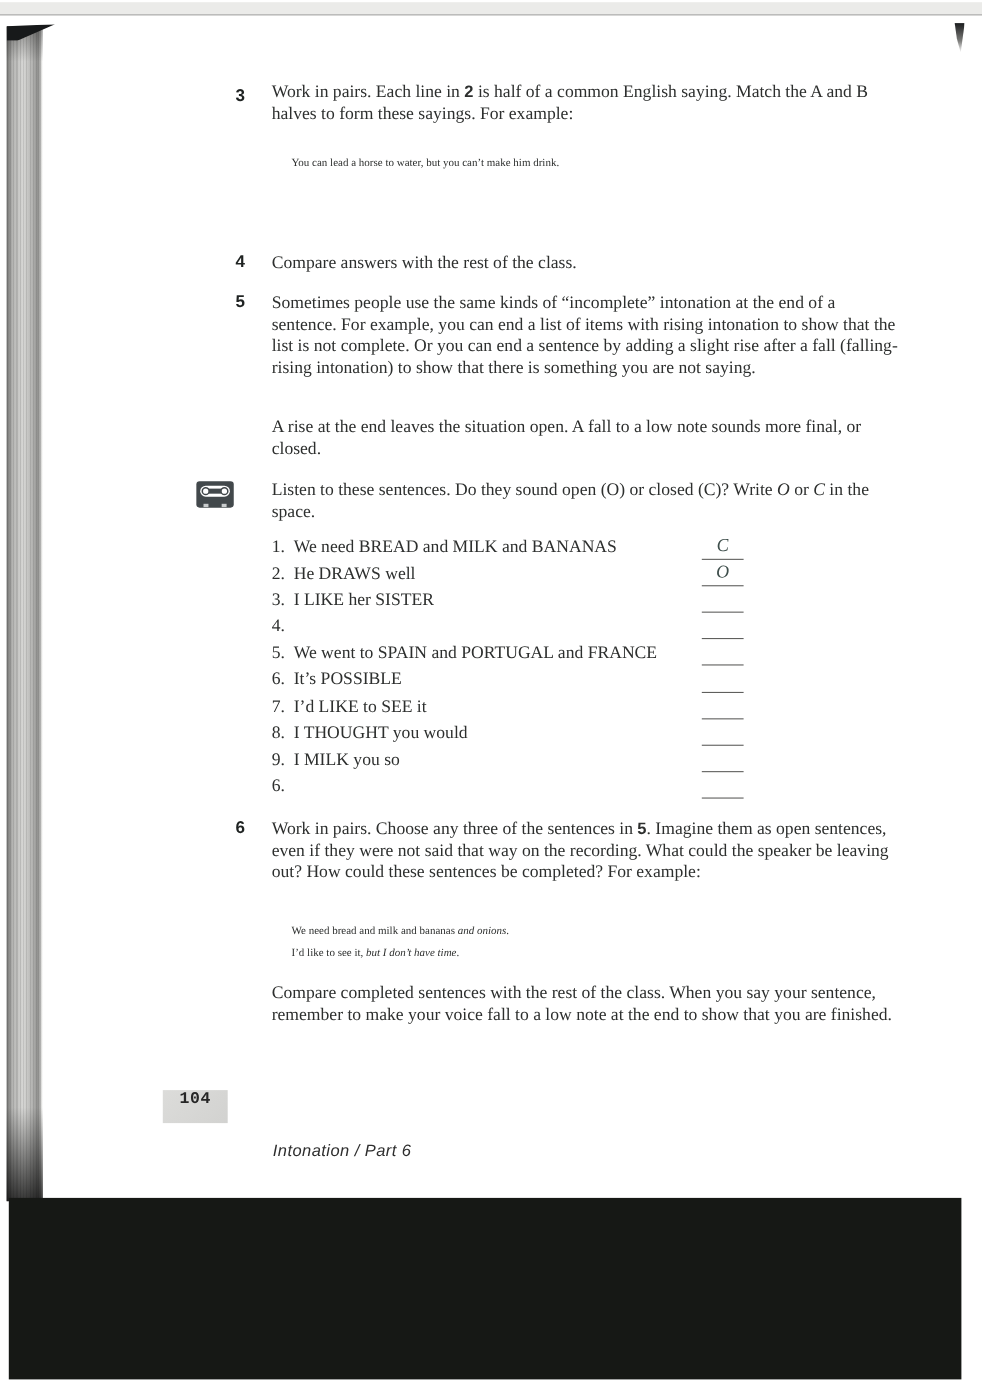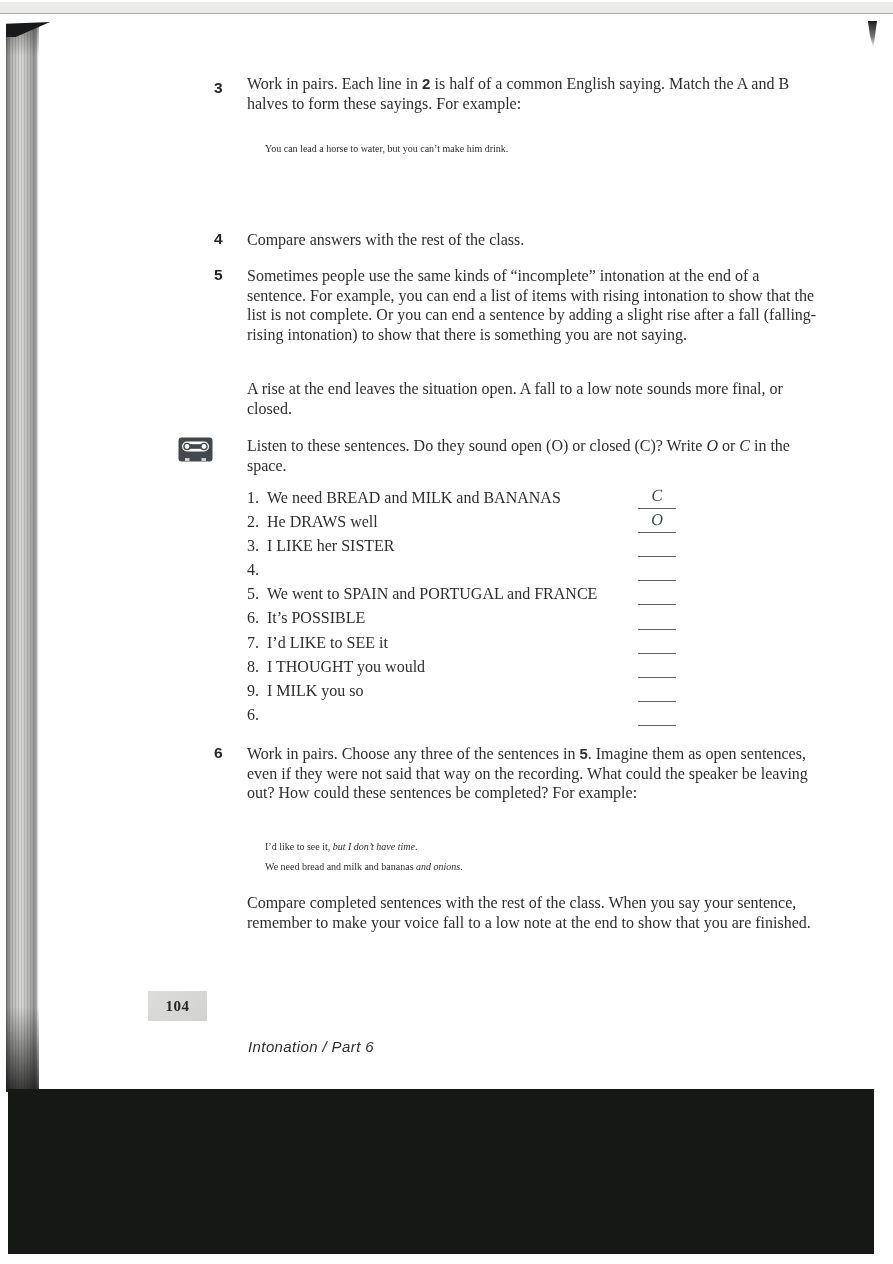--- a/index.html
+++ b/index.html
@@ -35,22 +35,22 @@
   .slist{position:absolute;left:232px;top:489px;width:448px;}
   .srow{position:relative;display:flex;align-items:baseline;height:24.1px;font-size:16px;}
   .srow .idx{flex:none;width:27px;text-align:right;}
   .srow .stext{margin-left:8px;flex:1;}
   .srow .blank{position:absolute;left:406px;bottom:4px;width:38px;border-bottom:1.6px solid #5f5f5d;}
   .srow .ans{position:absolute;left:406px;bottom:7px;width:38px;text-align:center;
     font-style:italic;font-size:16.5px;color:#3e4e4b;transform:rotate(-4deg);}
 
   
   .pagenum-box{position:absolute;left:148px;top:991px;width:59px;height:30px;
-    background:linear-gradient(135deg,#dcdcda,#d2d2d0);display:flex;align-items:center;justify-content:center;
-    font-family:Liberation Serif, serif;font-weight:700;font-size:15px;color:#262626;letter-spacing:.5px;}
+    background:linear-gradient(135deg,#dcdcda,#d2d2d0);display:flex;align-items:flex-start;justify-content:center;
+    font-family:Liberation Mono, monospace;font-weight:700;font-size:15px;color:#262626;letter-spacing:.5px;}
   .footer-section{position:absolute;left:248px;top:1002px;font-family:"Liberation Sans",sans-serif;
     font-style:italic;font-size:15px;color:#2e2e2e;letter-spacing:.4px;margin-top:36px;}
 </style>
 </head>
 <body>
 
 <div id="scan-page">
 
   <div class="top-band"></div>
   <div class="spine"></div>
@@ -136,22 +136,22 @@
       <div class="srow">
       <span class="idx">6.</span>
       <span class="ans"></span>
       <span class="blank"></span>
     </div>
     </div>
 
   <div class="exnum" style="top:744px;">6</div>
   <div class="para" style="top:744px;"><span>Work in pairs. Choose any three of the sentences in </span><span class="rb">5</span><span>. Imagine them as open sentences, even if they were not said that way on the recording. What could the speaker be leaving out? How could these sentences be completed? For example:</span></div>
   <div class="example" style="top:837px;">
-    <div><span>I’d like to see it, </span><span class="ri">but I don’t have time</span><span>.</span></div>
-  <div><span>We need bread and milk and bananas </span><span class="ri">and onions</span><span>.</span></div>
+    <div><span>We need bread and milk and bananas </span><span class="ri">and onions</span><span>.</span></div>
+  <div><span>I’d like to see it, </span><span class="ri">but I don’t have time</span><span>.</span></div>
     </div>
   <div class="para" style="top:893px;">Compare completed sentences with the rest of the class. When you say your sentence, remember to make your voice fall to a low note at the end to show that you are finished.</div>
 
   <div class="pagenum-box">
     <span>104</span>
   </div>
   <div class="footer-section">Intonation  /  Part 6</div>
 
   <div class="bottom-black">
     

